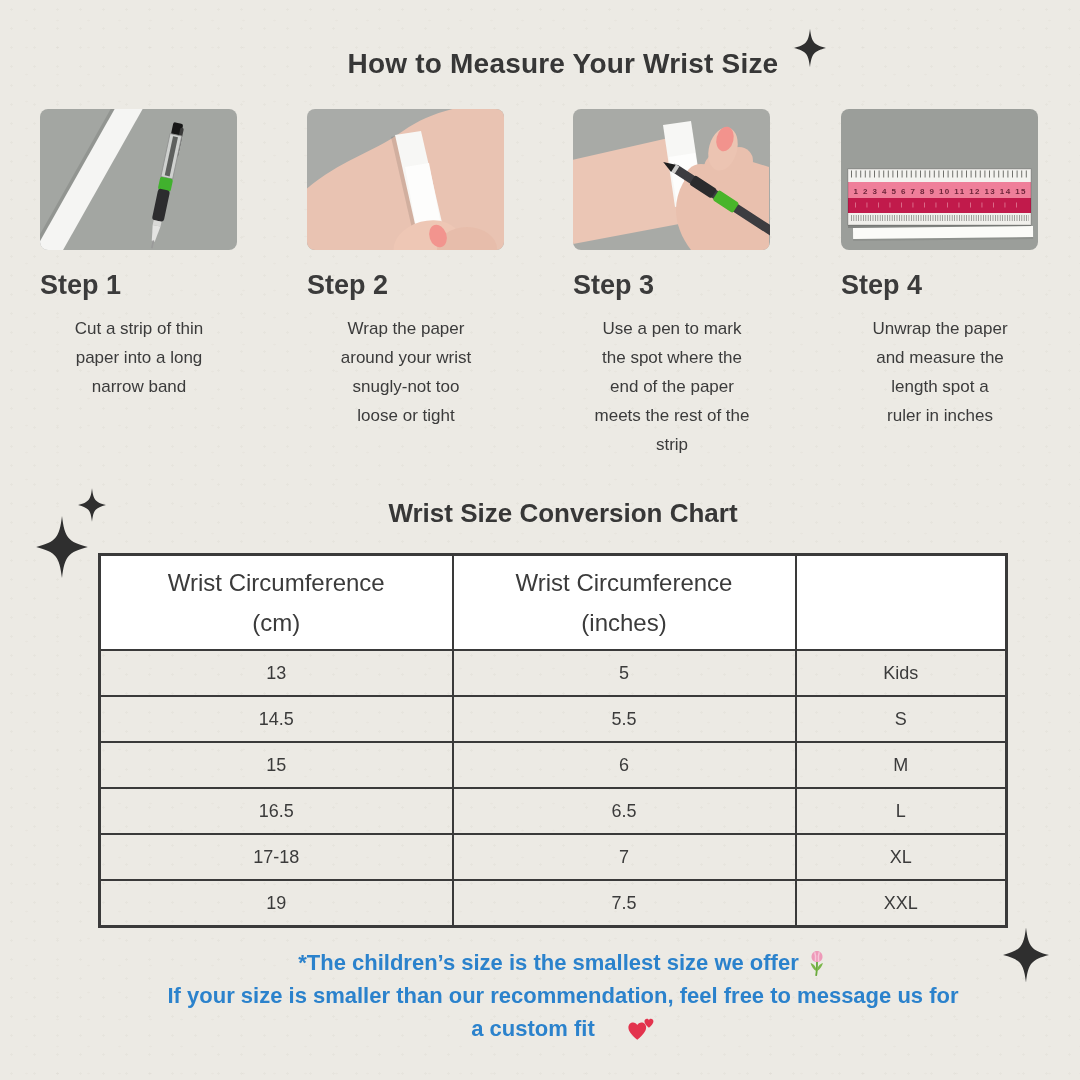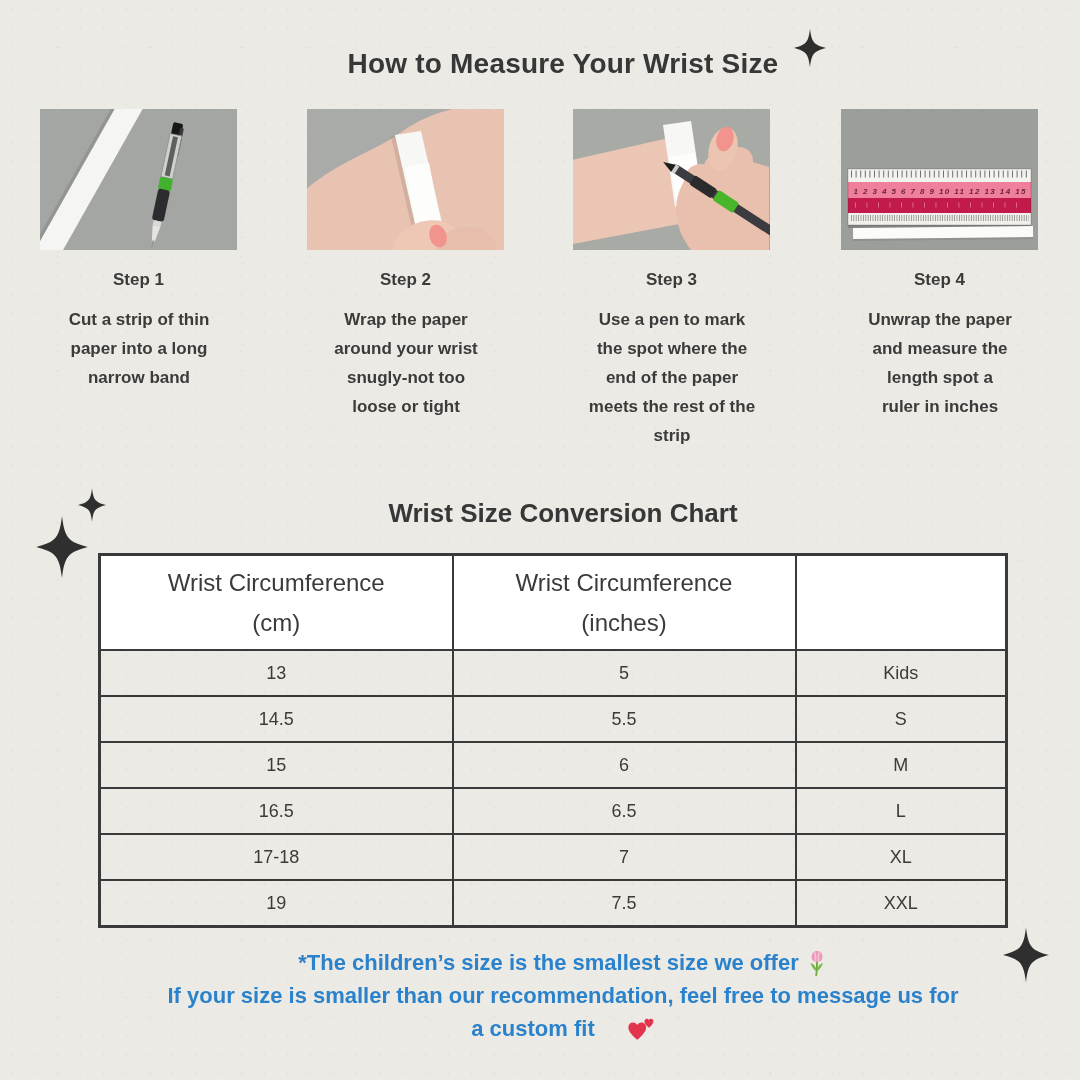--- a/index.html
+++ b/index.html
@@ -21,34 +21,34 @@
   }
   .sparkle{position:absolute;}
   .sparkle svg{display:block;width:100%;height:100%;}
   .sp-title{left:794px;top:28px;width:32px;height:40px;}
   .sp-left-big{left:36px;top:516px;width:52px;height:62px;}
   .sp-left-small{left:78px;top:488px;width:28px;height:34px;}
   .sp-bottom-right{left:1003px;top:927px;width:46px;height:56px;}
 
   .photo{
     position:absolute;top:109px;width:197px;height:141px;
-    border-radius:0;overflow:hidden;font-style:italic;
+    border-radius:8px;overflow:hidden;
   }
   .photo svg{display:block;width:100%;height:100%;}
   .p1{left:40px;} .p2{left:307px;} .p3{left:573px;} .p4{left:841px;}
 
   .step-label{
-    position:absolute;top:270px;width:197px;text-align:center;
-    font-size:17px;font-weight:bold;
+    position:absolute;top:270px;width:197px;
+    font-size:27px;font-weight:bold;
   }
   .sl1{left:40px;} .sl2{left:307px;} .sl3{left:573px;} .sl4{left:841px;}
 
   .step-desc{
-    position:absolute;top:305px;width:240px;text-align:center;
-    font-size:17px;font-weight:bold;line-height:29px;
+    position:absolute;top:314px;width:240px;text-align:center;
+    font-size:17px;font-weight:normal;line-height:29px;
   }
   .sd1{left:19px;} .sd2{left:286px;} .sd3{left:552px;} .sd4{left:820px;}
 
   .conv-title{
     position:absolute;top:498px;left:0;width:100%;text-align:center;
     font-size:26px;font-weight:bold;color:#373737;
   }
 
   table.conv{
     position:absolute;left:98px;top:553px;width:907px;

